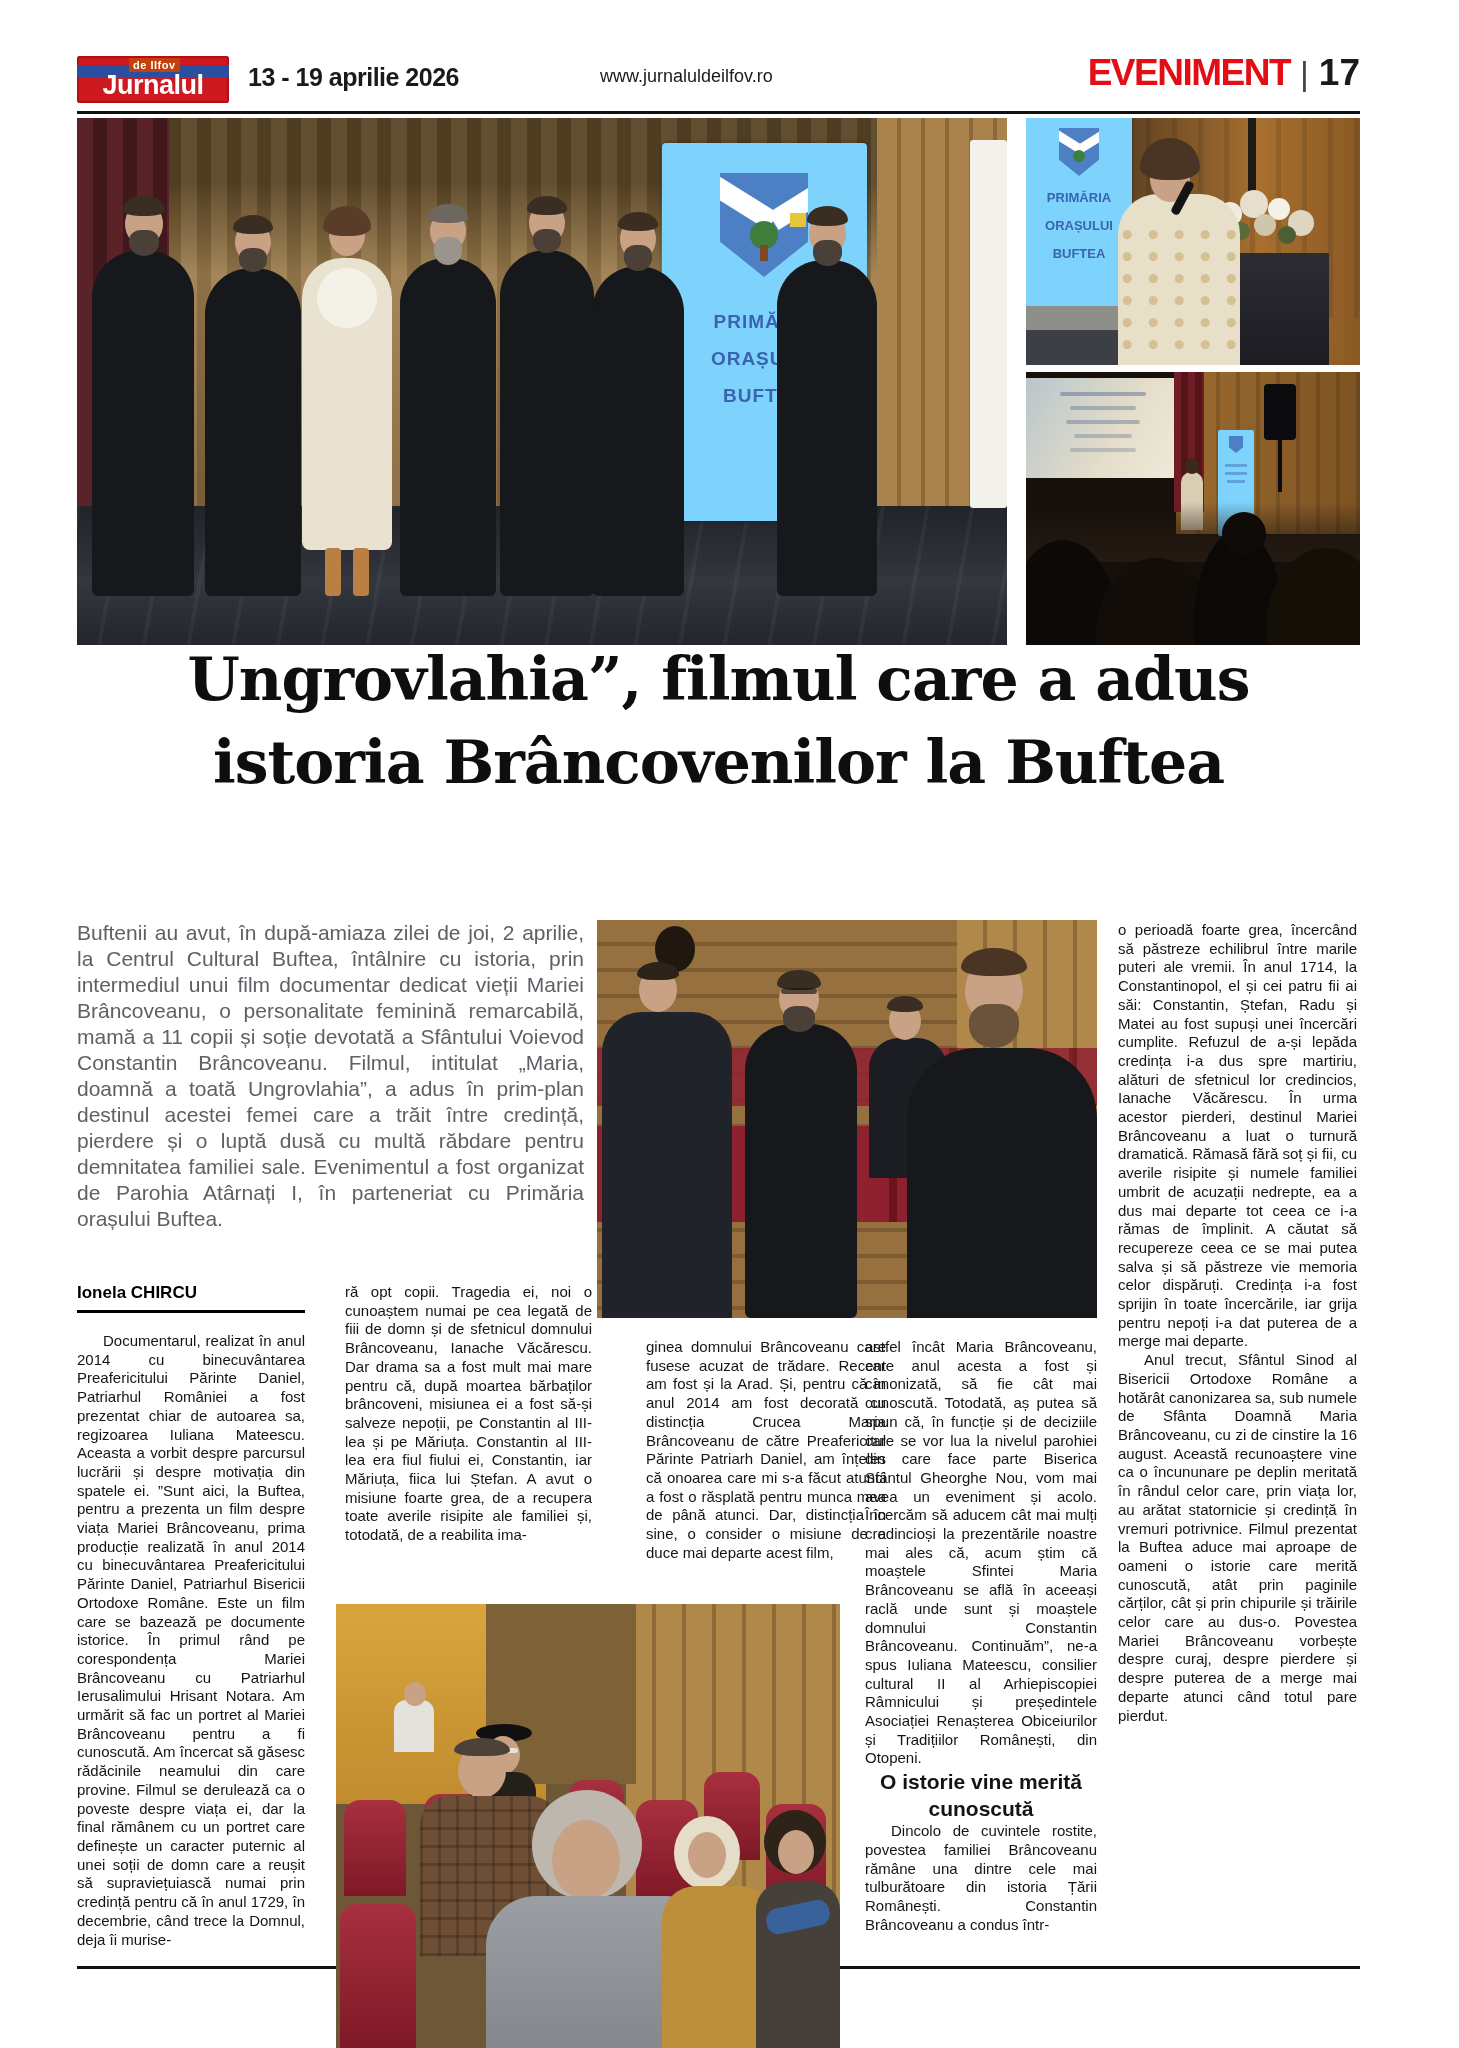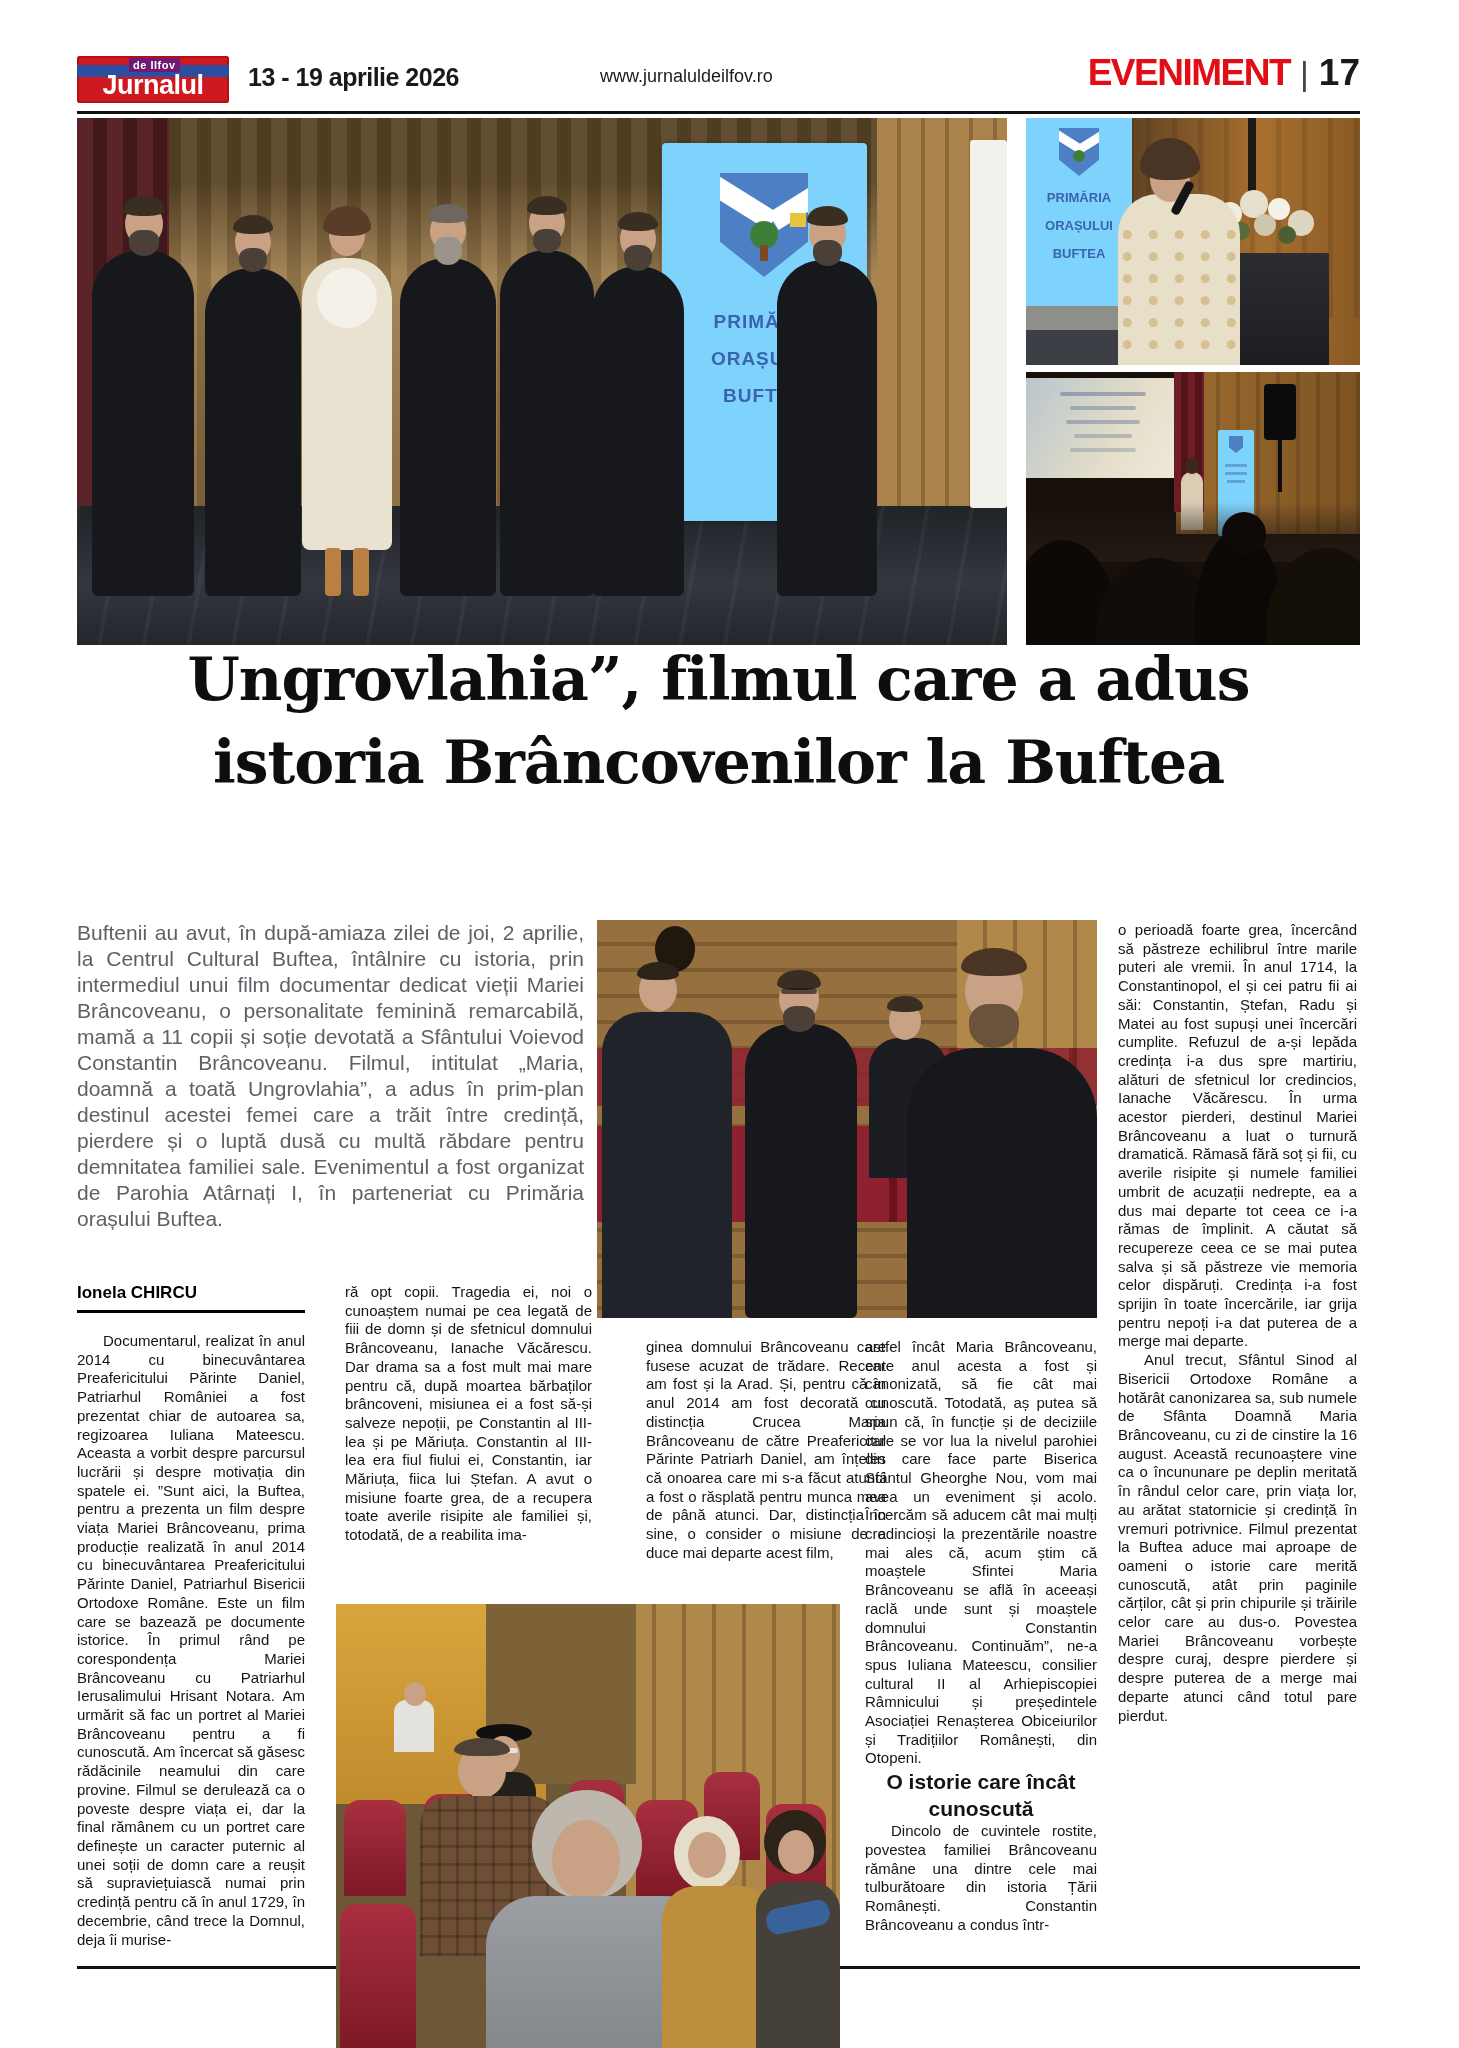--- a/index.html
+++ b/index.html
@@ -2,21 +2,21 @@
 <html><head>
 <meta charset="utf-8">
 <style>
   html,body{margin:0;padding:0;background:#e9e9e9;}
   .page{position:relative;width:1459px;height:2048px;background:#fff;margin:0 auto;overflow:hidden;
         font-family:"Liberation Sans","DejaVu Sans",sans-serif;color:#141414;}
   .abs{position:absolute;}
   
   .logo{background:#cf1920;border-radius:3px;overflow:hidden;box-shadow:inset 0 0 0 2px #b31016;}
   .logo .bluebar{position:absolute;left:0;top:9px;width:100%;height:12px;background:#2a4fa0;}
-  .logo .subchip{position:absolute;left:52px;top:2px;background:#701a75;color:#fff;font-weight:bold;
+  .logo .subchip{position:absolute;left:52px;top:2px;background:#c2410c;color:#fff;font-weight:bold;
                  font-size:11px;padding:0 4px;line-height:14px;letter-spacing:.5px;}
   .logo .title{position:absolute;left:0;bottom:2px;width:100%;text-align:center;color:#fff;
                font-weight:bold;font-size:27px;letter-spacing:-.5px;}
   .date{font-size:25px;font-weight:bold;letter-spacing:-.5px;color:#1a1a1a;}
   .website{font-size:18px;font-weight:normal;color:#1a1a1a;}
   .section-wrap{display:flex;align-items:baseline;gap:10px;}
   .section{font-size:37px;font-weight:800;color:#e20d15;letter-spacing:-1.5px;margin-left:44px;}
   .sep{font-size:34px;color:#444;font-weight:200;}
   .pagenum{font-size:37px;font-weight:800;color:#1a1a1a;}
   .rule{background:#111;}
@@ -245,21 +245,21 @@
   <div class="abs coltxt" style="left:345px;top:1283px;width:247px;">
     <p>ră opt copii. Tragedia ei, noi o cunoaștem numai pe cea legată de fiii de domn și de sfetnicul domnului Brâncoveanu, Ianache Văcărescu. Dar drama sa a fost mult mai mare pentru că, după moartea bărbaților brâncoveni, misiunea ei a fost să-și salveze nepoții, pe Constantin al III-lea și pe Măriuța. Constantin al III-lea era fiul fiului ei, Constantin, iar Măriuța, fiica lui Ștefan. A avut o misiune foarte grea, de a recupera toate averile risipite ale familiei și, totodată, de a reabilita ima-</p>
   </div>
 
   <div class="abs coltxt" style="left:618px;top:1338px;width:240px;margin-left:28px;">
     <p>ginea domnului Brâncoveanu care fusese acuzat de trădare. Recent am fost și la Arad. Și, pentru că în anul 2014 am fost decorată cu distincția Crucea Maria Brâncoveanu de către Preafericitul Părinte Patriarh Daniel, am înțeles că onoarea care mi s-a făcut atunci a fost o răsplată pentru munca mea de până atunci. Dar, distincția în sine, o consider o misiune de a duce mai departe acest film,</p>
   </div>
 
   <div class="abs coltxt" style="left:865px;top:1338px;width:232px;">
     <p>astfel încât Maria Brâncoveanu, care anul acesta a fost și canonizată, să fie cât mai cunoscută. Totodată, aș putea să spun că, în funcție și de deciziile care se vor lua la nivelul parohiei din care face parte Biserica Sfântul Gheorghe Nou, vom mai avea un eveniment și acolo. Încercăm să aducem cât mai mulți credincioși la prezentările noastre mai ales că, acum știm că moaștele Sfintei Maria Brâncoveanu se află în aceeași raclă unde sunt și moaștele domnului Constantin Brâncoveanu. Continuăm”, ne-a spus Iuliana Mateescu, consilier cultural II al Arhiepiscopiei Râmnicului și președintele Asociației Renașterea Obiceiurilor și Tradițiilor Românești, din Otopeni.</p>
-    <p class="subhead">O istorie care încât cunoscută</p>
+    <p class="subhead">O istorie vine merită cunoscută</p>
     <p class="ind">Dincolo de cuvintele rostite, povestea familiei Brâncoveanu rămâne una dintre cele mai tulburătoare din istoria Țării Românești. Constantin Brâncoveanu a condus într-</p>
   </div>
 
   <div class="abs coltxt" style="left:1118px;top:921px;width:239px;">
     <p>o perioadă foarte grea, încercând să păstreze echilibrul între marile puteri ale vremii. În anul 1714, la Constantinopol, el și cei patru fii ai săi: Constantin, Ștefan, Radu și Matei au fost supuși unei încercări cumplite. Refuzul de a-și lepăda credința i-a dus spre martiriu, alături de sfetnicul lor credincios, Ianache Văcărescu. În urma acestor pierderi, destinul Mariei Brâncoveanu a luat o turnură dramatică. Rămasă fără soț și fii, cu averile risipite și numele familiei umbrit de acuzații nedrepte, ea a dus mai departe tot ceea ce i-a rămas de împlinit. A căutat să recupereze ceea ce se mai putea salva și să păstreze vie memoria celor dispăruți. Credința i-a fost sprijin în toate încercările, iar grija pentru nepoți i-a dat puterea de a merge mai departe.</p>
     <p class="ind">Anul trecut, Sfântul Sinod al Bisericii Ortodoxe Române a hotărât canonizarea sa, sub numele de Sfânta Doamnă Maria Brâncoveanu, cu zi de cinstire la 16 august. Această recunoaștere vine ca o încununare pe deplin meritată în rândul celor care, prin viața lor, au arătat statornicie și credință în vremuri potrivnice. Filmul prezentat la Buftea aduce mai aproape de oameni o istorie care merită cunoscută, atât prin paginile cărților, cât și prin chipurile și trăirile celor care au dus-o. Povestea Mariei Brâncoveanu vorbește despre curaj, despre pierdere și despre puterea de a merge mai departe atunci când totul pare pierdut.</p>
   </div>
 
   <div class="abs rule" style="left:77px;top:1966px;width:1283px;height:3px;"></div>
 

